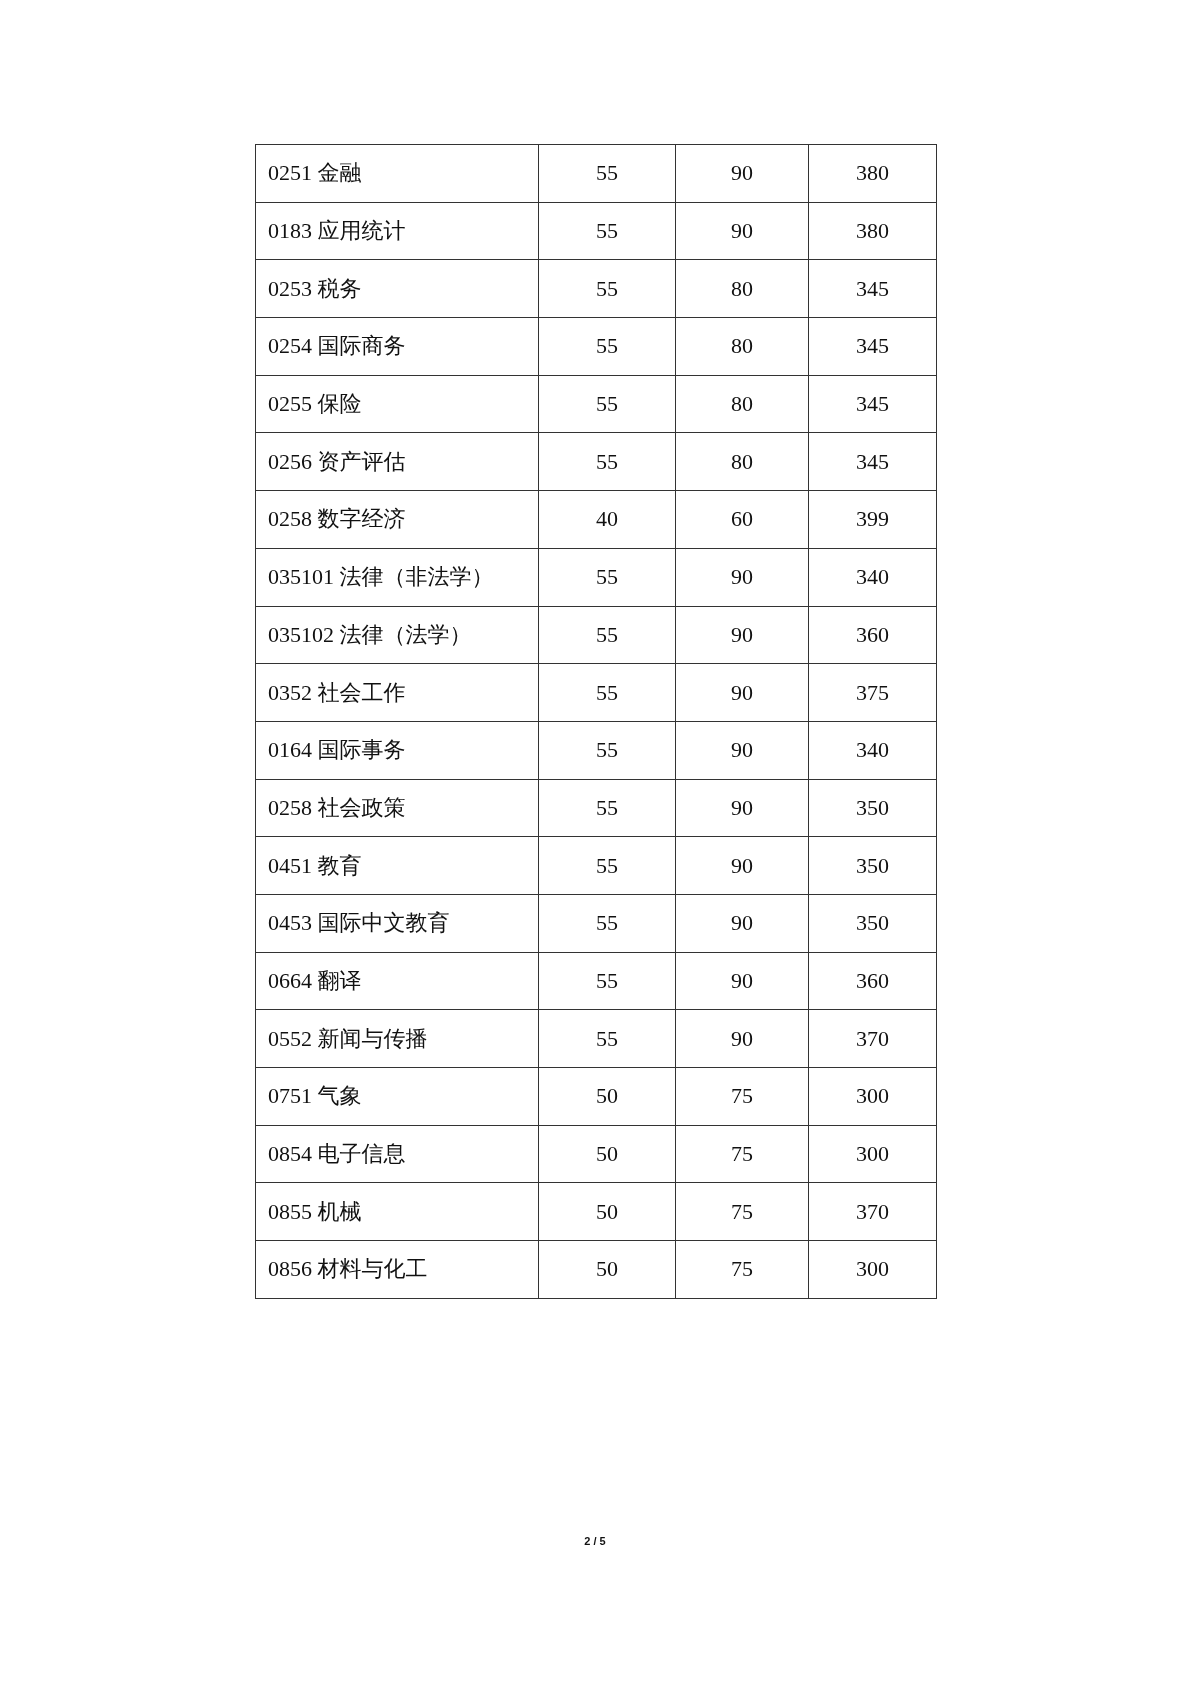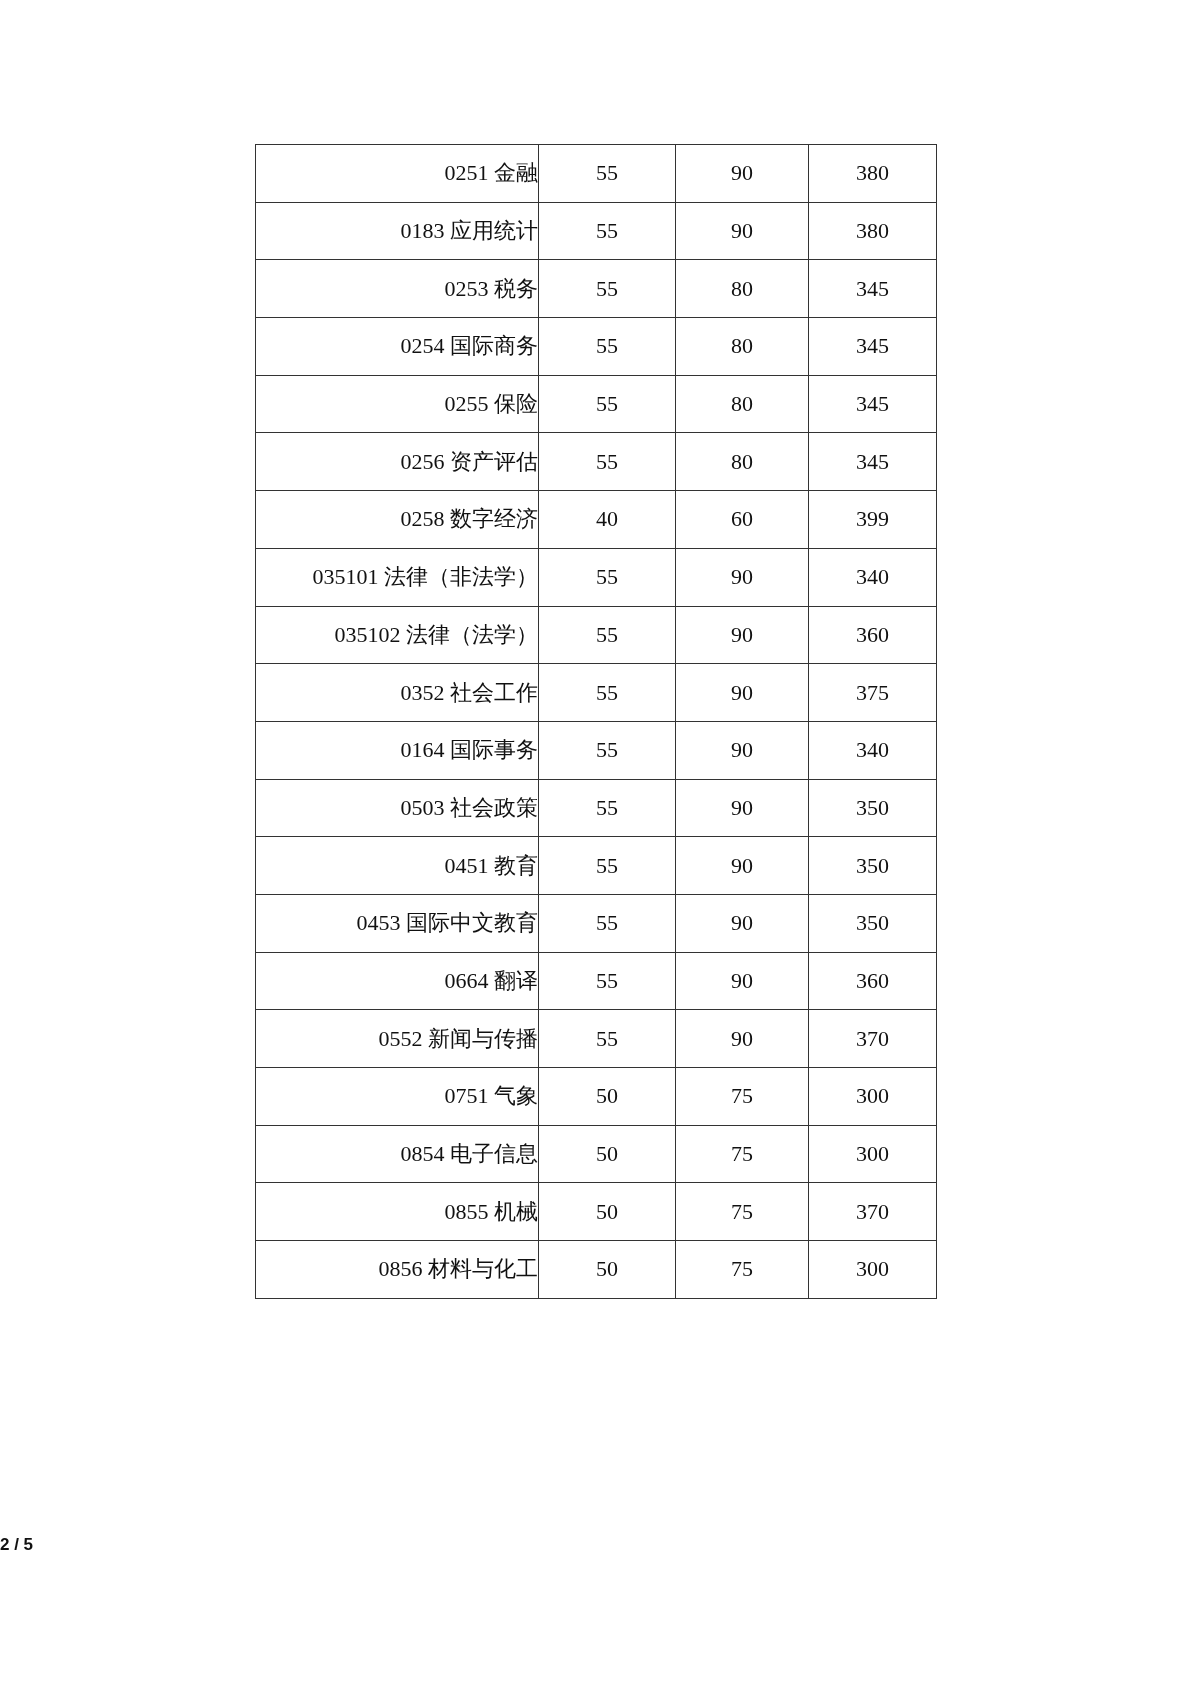--- a/index.html
+++ b/index.html
@@ -2,25 +2,25 @@
 <html><head>
 <meta charset="utf-8">
 <style>
   html, body { margin: 0; padding: 0; background: #ffffff; }
   body { width: 1190px; height: 1683px; position: relative; overflow: hidden;
          font-family: "Liberation Serif", "DejaVu Serif", serif; color: #111; }
   .score-table { position: absolute; left: 255px; top: 144px; width: 681px;
                  border-collapse: collapse; table-layout: fixed; }
   .score-table td { border: 1.5px solid #333; height: 56.7px; padding: 0;
                     font-size: 22px; vertical-align: middle; }
-  .score-table td.name { padding-left: 12px; text-align: right; }
+  .score-table td.name { padding-left: 12px; text-align: left; }
   .score-table td.num { text-align: center; }
   .page-number { position: absolute; left: 0; width: 1190px; top: 1535px;
-                 font-family: "Liberation Sans", "DejaVu Sans", sans-serif;
-                 font-weight: bold; font-size: 17px; color: #111; }
+                 text-align: center; font-family: "Liberation Sans", "DejaVu Sans", sans-serif;
+                 font-weight: bold; font-size: 11px; color: #111; }
 </style>
 </head>
 <body>
 
 <table class="score-table">
   <colgroup>
     <col style="width:283px">
       <col style="width:137px">
       <col style="width:133px">
       <col style="width:128px">
@@ -86,21 +86,21 @@
         <td class="num">90</td>
         <td class="num">375</td>
       </tr>
       <tr>
         <td class="name">0164  国际事务</td>
         <td class="num">55</td>
         <td class="num">90</td>
         <td class="num">340</td>
       </tr>
       <tr>
-        <td class="name">0503  社会政策</td>
+        <td class="name">0258  社会政策</td>
         <td class="num">55</td>
         <td class="num">90</td>
         <td class="num">350</td>
       </tr>
       <tr>
         <td class="name">0451 教育</td>
         <td class="num">55</td>
         <td class="num">90</td>
         <td class="num">350</td>
       </tr>

